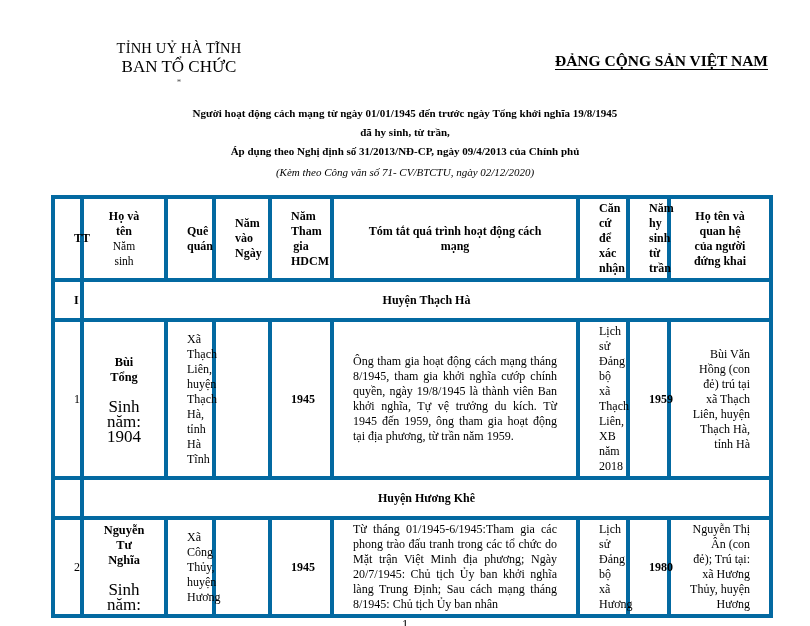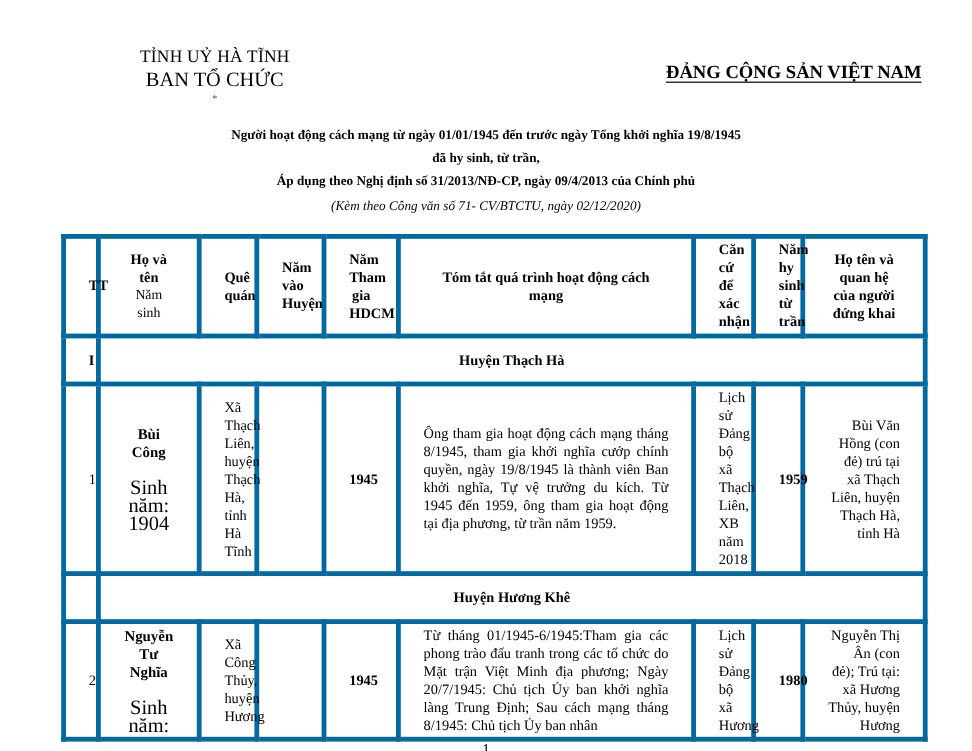--- a/index.html
+++ b/index.html
@@ -190,38 +190,38 @@
           <col class="c-hoten">
       </colgroup>
       <thead>
         <tr>
           <td>TT</td>
           <td>
             <div>Họ và tên</div>
             <div class="hdr-sub">Năm sinh</div>
           </td>
           <td>Quê quán</td>
-          <td>Năm vào Huyện</td>
+          <td>Năm vào Ngày</td>
           <td>Năm Tham gia HDCM</td>
           <td>Tóm tắt quá trình hoạt động cách mạng</td>
           <td>Căn cứ để xác nhận</td>
           <td>Năm hy sinh từ trần</td>
           <td>Họ tên và quan hệ của người đứng khai</td>
         </tr>
       </thead>
       <tbody>
 
         <tr class="section-row">
           <td class="section-num">I</td>
           <td colspan="8">Huyện Thạch Hà</td>
         </tr>
         <tr>
           <td class="cell-c">1</td>
           <td class="cell-c">
-            <div class="nm-bold">Bùi Công</div>
+            <div class="nm-bold">Bùi Tổng</div>
             <span class="gapline"></span>
             <div class="nm-sub">Sinh năm: 1904</div>
           </td>
           <td class="cell-narrow">Xã Thạch Liên, huyện Thạch Hà, tỉnh Hà Tĩnh</td>
           <td class="cell-c"></td>
           <td class="cell-c yr-bold">1945</td>
           <td class="cell-j">Ông tham gia hoạt động cách mạng tháng 8/1945, tham gia khởi nghĩa cướp chính quyền, ngày 19/8/1945 là thành viên Ban khởi nghĩa, Tự vệ trưởng du kích. Từ 1945 đến 1959, ông tham gia hoạt động tại địa phương, từ trần năm 1959.</td>
           <td class="cell-narrow">Lịch sử Đảng bộ xã Thạch Liên, XB năm 2018</td>
           <td class="cell-c yr-bold">1959</td>
           <td class="cell-narrow">Bùi Văn Hồng (con đẻ) trú tại xã Thạch Liên, huyện Thạch Hà, tỉnh Hà</td>

